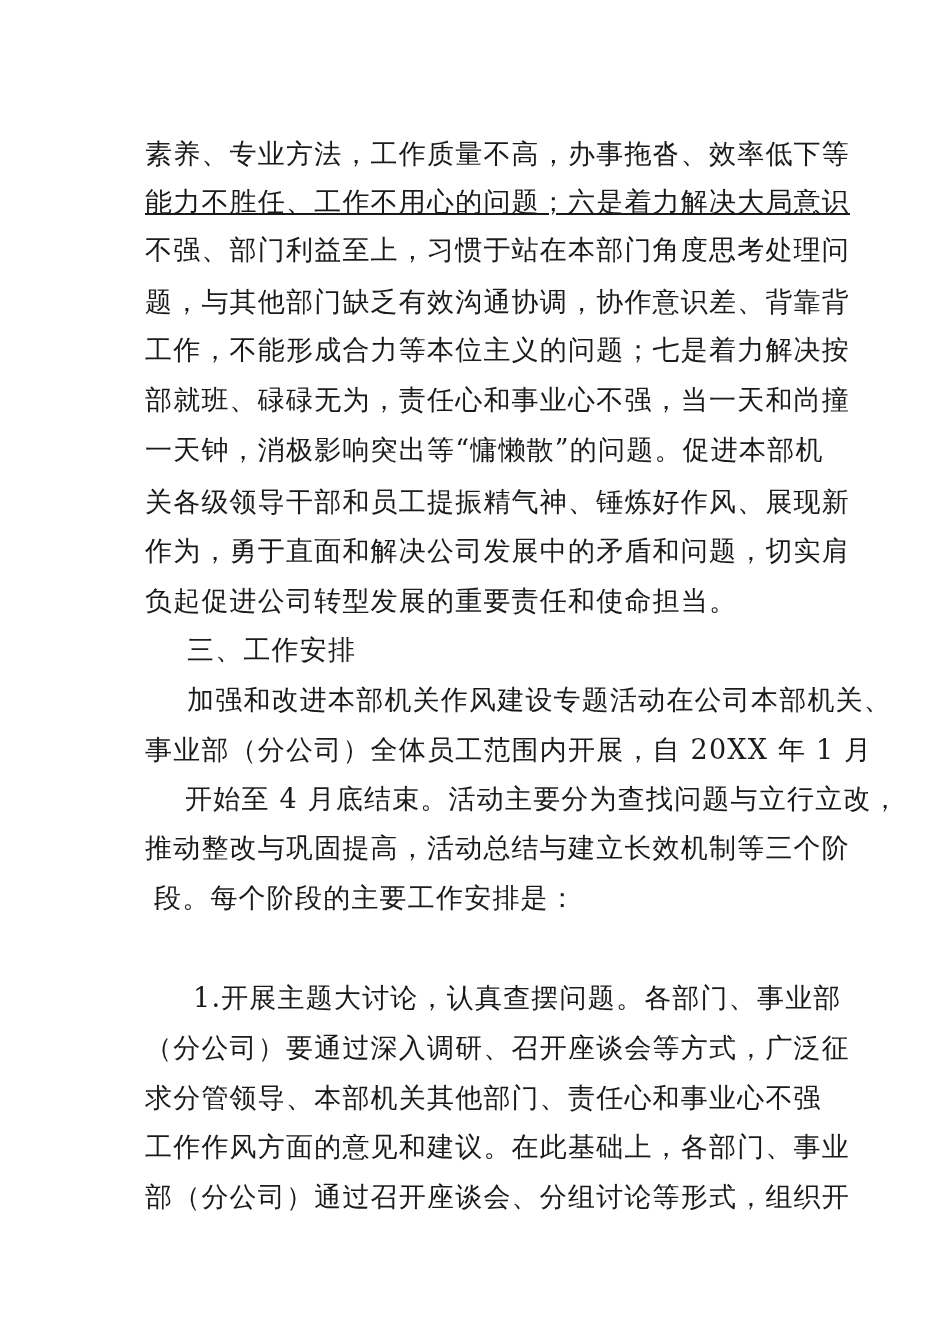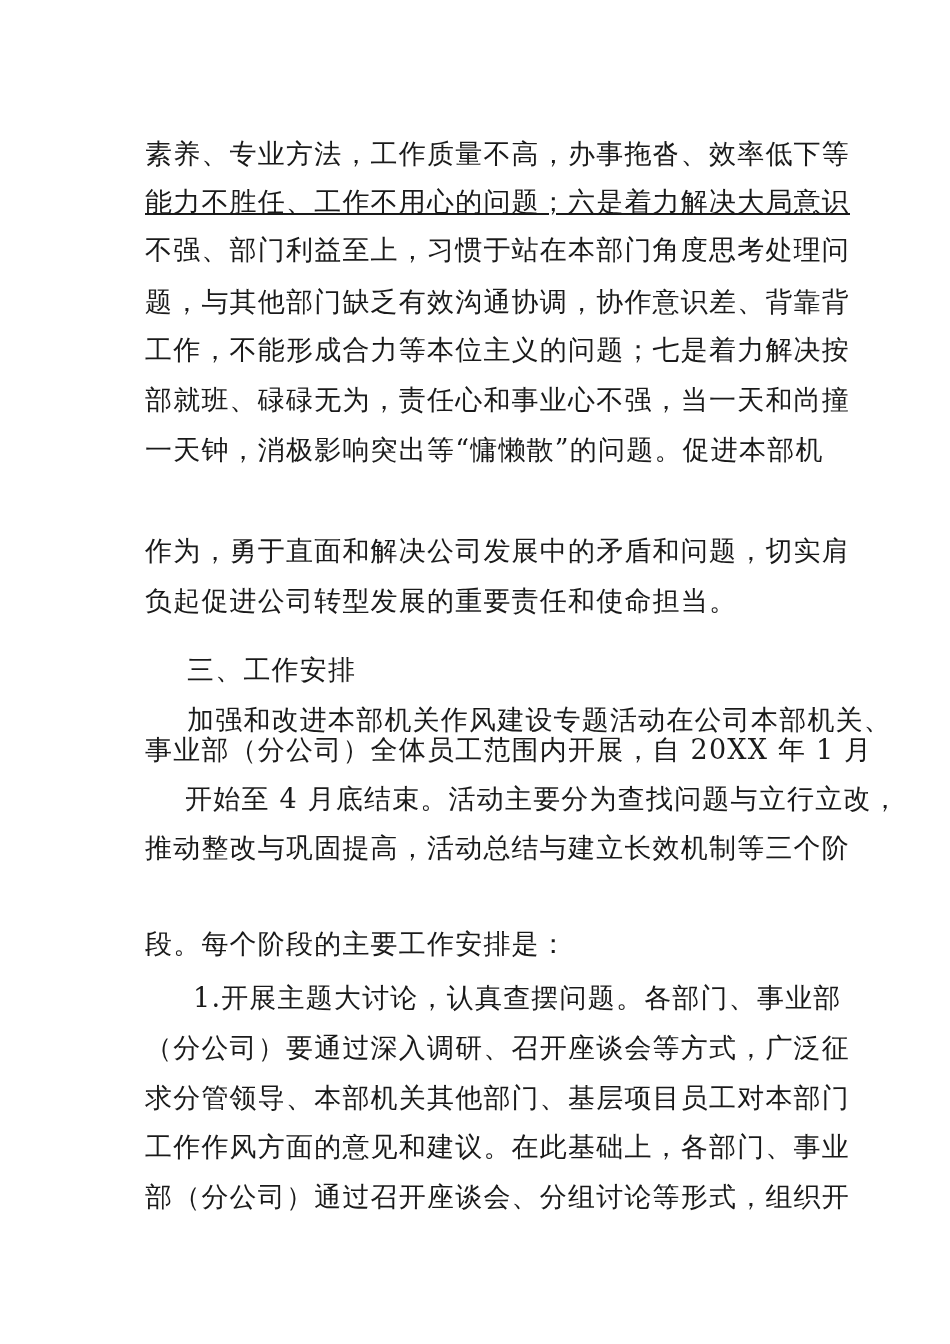--- a/index.html
+++ b/index.html
@@ -10,40 +10,41 @@
   .line {
     position: absolute;
     left: 145px;
     font-family: "DejaVu Serif", "Liberation Serif", serif;
     font-size: 27px;
     color: #1a1a1a;
     white-space: nowrap;
     line-height: 32px;
     letter-spacing: 1.2px;
   }
-  .indent { left: 187px; margin-top: 20px; }
+  .indent { left: 187px; }
   .indent-small { left: 193px; }
 </style>
 </head>
 <body>
 
 <div class="page">
   <div class="line" style="top: 138px;">素养、专业方法，工作质量不高，办事拖沓、效率低下等</div>
   <div class="line" style="top: 186px; text-decoration: underline;">能力不胜任、工作不用心的问题；六是着力解决大局意识</div>
   <div class="line" style="top: 234px;">不强、部门利益至上，习惯于站在本部门角度思考处理问</div>
   <div class="line" style="top: 286px;">题，与其他部门缺乏有效沟通协调，协作意识差、背靠背</div>
   <div class="line" style="top: 334px;">工作，不能形成合力等本位主义的问题；七是着力解决按</div>
   <div class="line" style="top: 384px;">部就班、碌碌无为，责任心和事业心不强，当一天和尚撞</div>
   <div class="line" style="top: 434px;">一天钟，消极影响突出等“慵懒散”的问题。促进本部机</div>
+  <div class="line" style="top: 486px;">关各级领导干部和员工提振精气神、锤炼好作风、展现新</div>
   <div class="line" style="top: 535px;">作为，勇于直面和解决公司发展中的矛盾和问题，切实肩</div>
   <div class="line" style="top: 585px;">负起促进公司转型发展的重要责任和使命担当。</div>
   <div class="line indent" style="top: 634px;">三、工作安排</div>
   <div class="line indent" style="top: 684px;">加强和改进本部机关作风建设专题活动在公司本部机关、</div>
   <div class="line" style="top: 734px;">事业部（分公司）全体员工范围内开展，自 20XX 年 1 月</div>
   <div class="line" style="top: 783px; margin-left: 40px;">开始至 4 月底结束。活动主要分为查找问题与立行立改，</div>
   <div class="line" style="top: 832px;">推动整改与巩固提高，活动总结与建立长效机制等三个阶</div>
-  <div class="line" style="top: 928px;">段。每个阶段的主要工作安排是：</div>
+  <div class="line" style="top: 882px; margin-left: 9px;">段。每个阶段的主要工作安排是：</div>
   <div class="line indent-small" style="top: 982px;">1.开展主题大讨论，认真查摆问题。各部门、事业部</div>
   <div class="line" style="top: 1032px;">（分公司）要通过深入调研、召开座谈会等方式，广泛征</div>
-  <div class="line" style="top: 1082px;">求分管领导、本部机关其他部门、基层项目员工对本部门</div>
+  <div class="line" style="top: 1082px;">求分管领导、本部机关其他部门、责任心和事业心不强</div>
   <div class="line" style="top: 1131px;">工作作风方面的意见和建议。在此基础上，各部门、事业</div>
   <div class="line" style="top: 1181px;">部（分公司）通过召开座谈会、分组讨论等形式，组织开</div>
 </div>
 
 </body></html>

